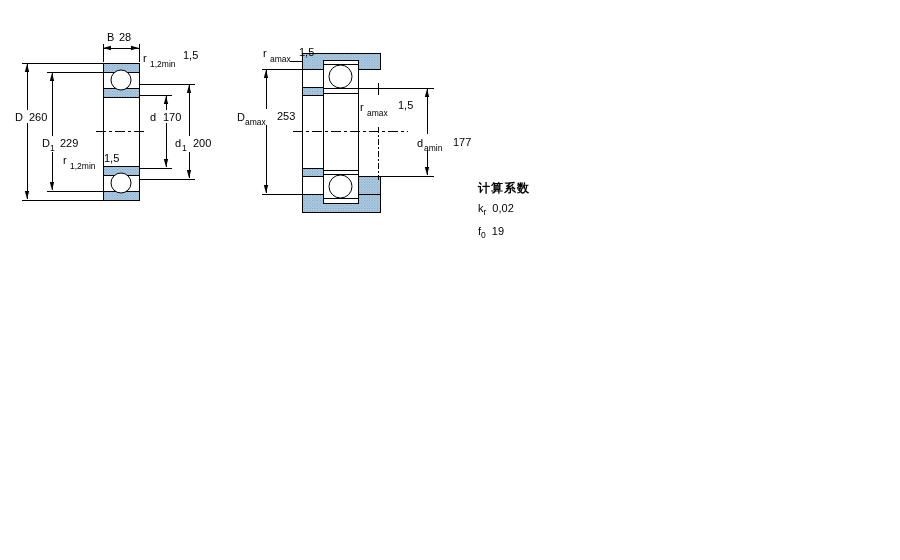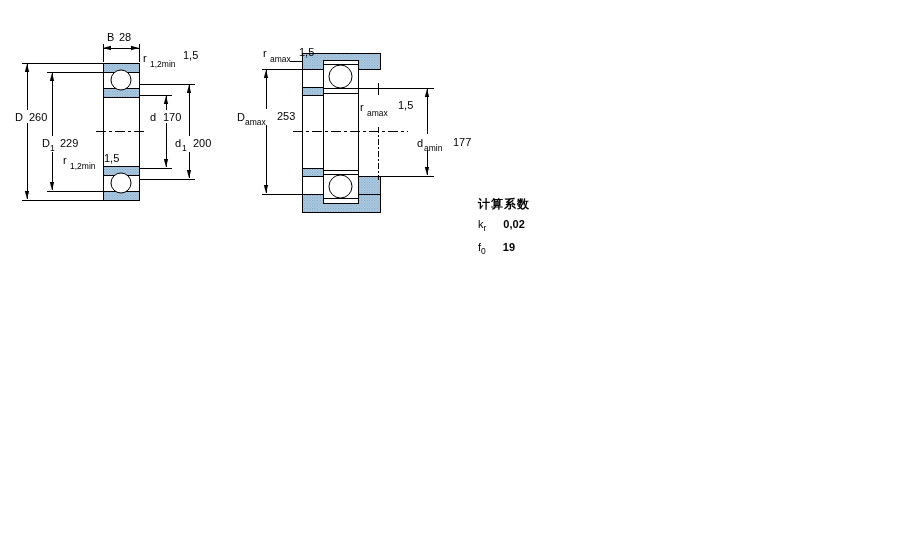--- a/index.html
+++ b/index.html
@@ -3,26 +3,26 @@
 <meta charset="utf-8">
 <style>
   html,body{margin:0;padding:0;}
   body{
     width:900px;height:560px;background:#ffffff;position:relative;overflow:hidden;
     font-family:"Liberation Sans", sans-serif;color:#000;
   }
   #figure-svg{position:absolute;left:0;top:0;}
   svg text{font-family:"Liberation Sans", sans-serif;font-size:11px;fill:#000;}
   svg text.sub{font-size:8.5px;}
-  #calc-block{position:absolute;left:478px;top:196px;}
+  #calc-block{position:absolute;left:478px;top:180px;}
   #calc-heading{font-size:12px;font-weight:bold;letter-spacing:1px;}
   .calc-row{font-size:11px;margin-top:4px;line-height:15px;}
   .calc-row:first-of-type{margin-top:8px;}
   .calc-sub{font-size:8.5px;vertical-align:sub;}
-  .calc-val{margin-left:17px;font-weight:bold;}
+  .calc-val{margin-left:6px;}
 </style>
 </head>
 <body>
 
 <svg id="figure-svg" width="520" height="280" viewBox="0 0 520 280">
   <defs>
     <pattern id="hatch" width="2.6" height="2.6" patternUnits="userSpaceOnUse">
       <rect width="2.6" height="2.6" fill="#b9d3e7"></rect>
       <rect width="1" height="1" fill="#6b98be"></rect>
       <rect x="1.3" y="1.3" width="1" height="1" fill="#6b98be"></rect>

